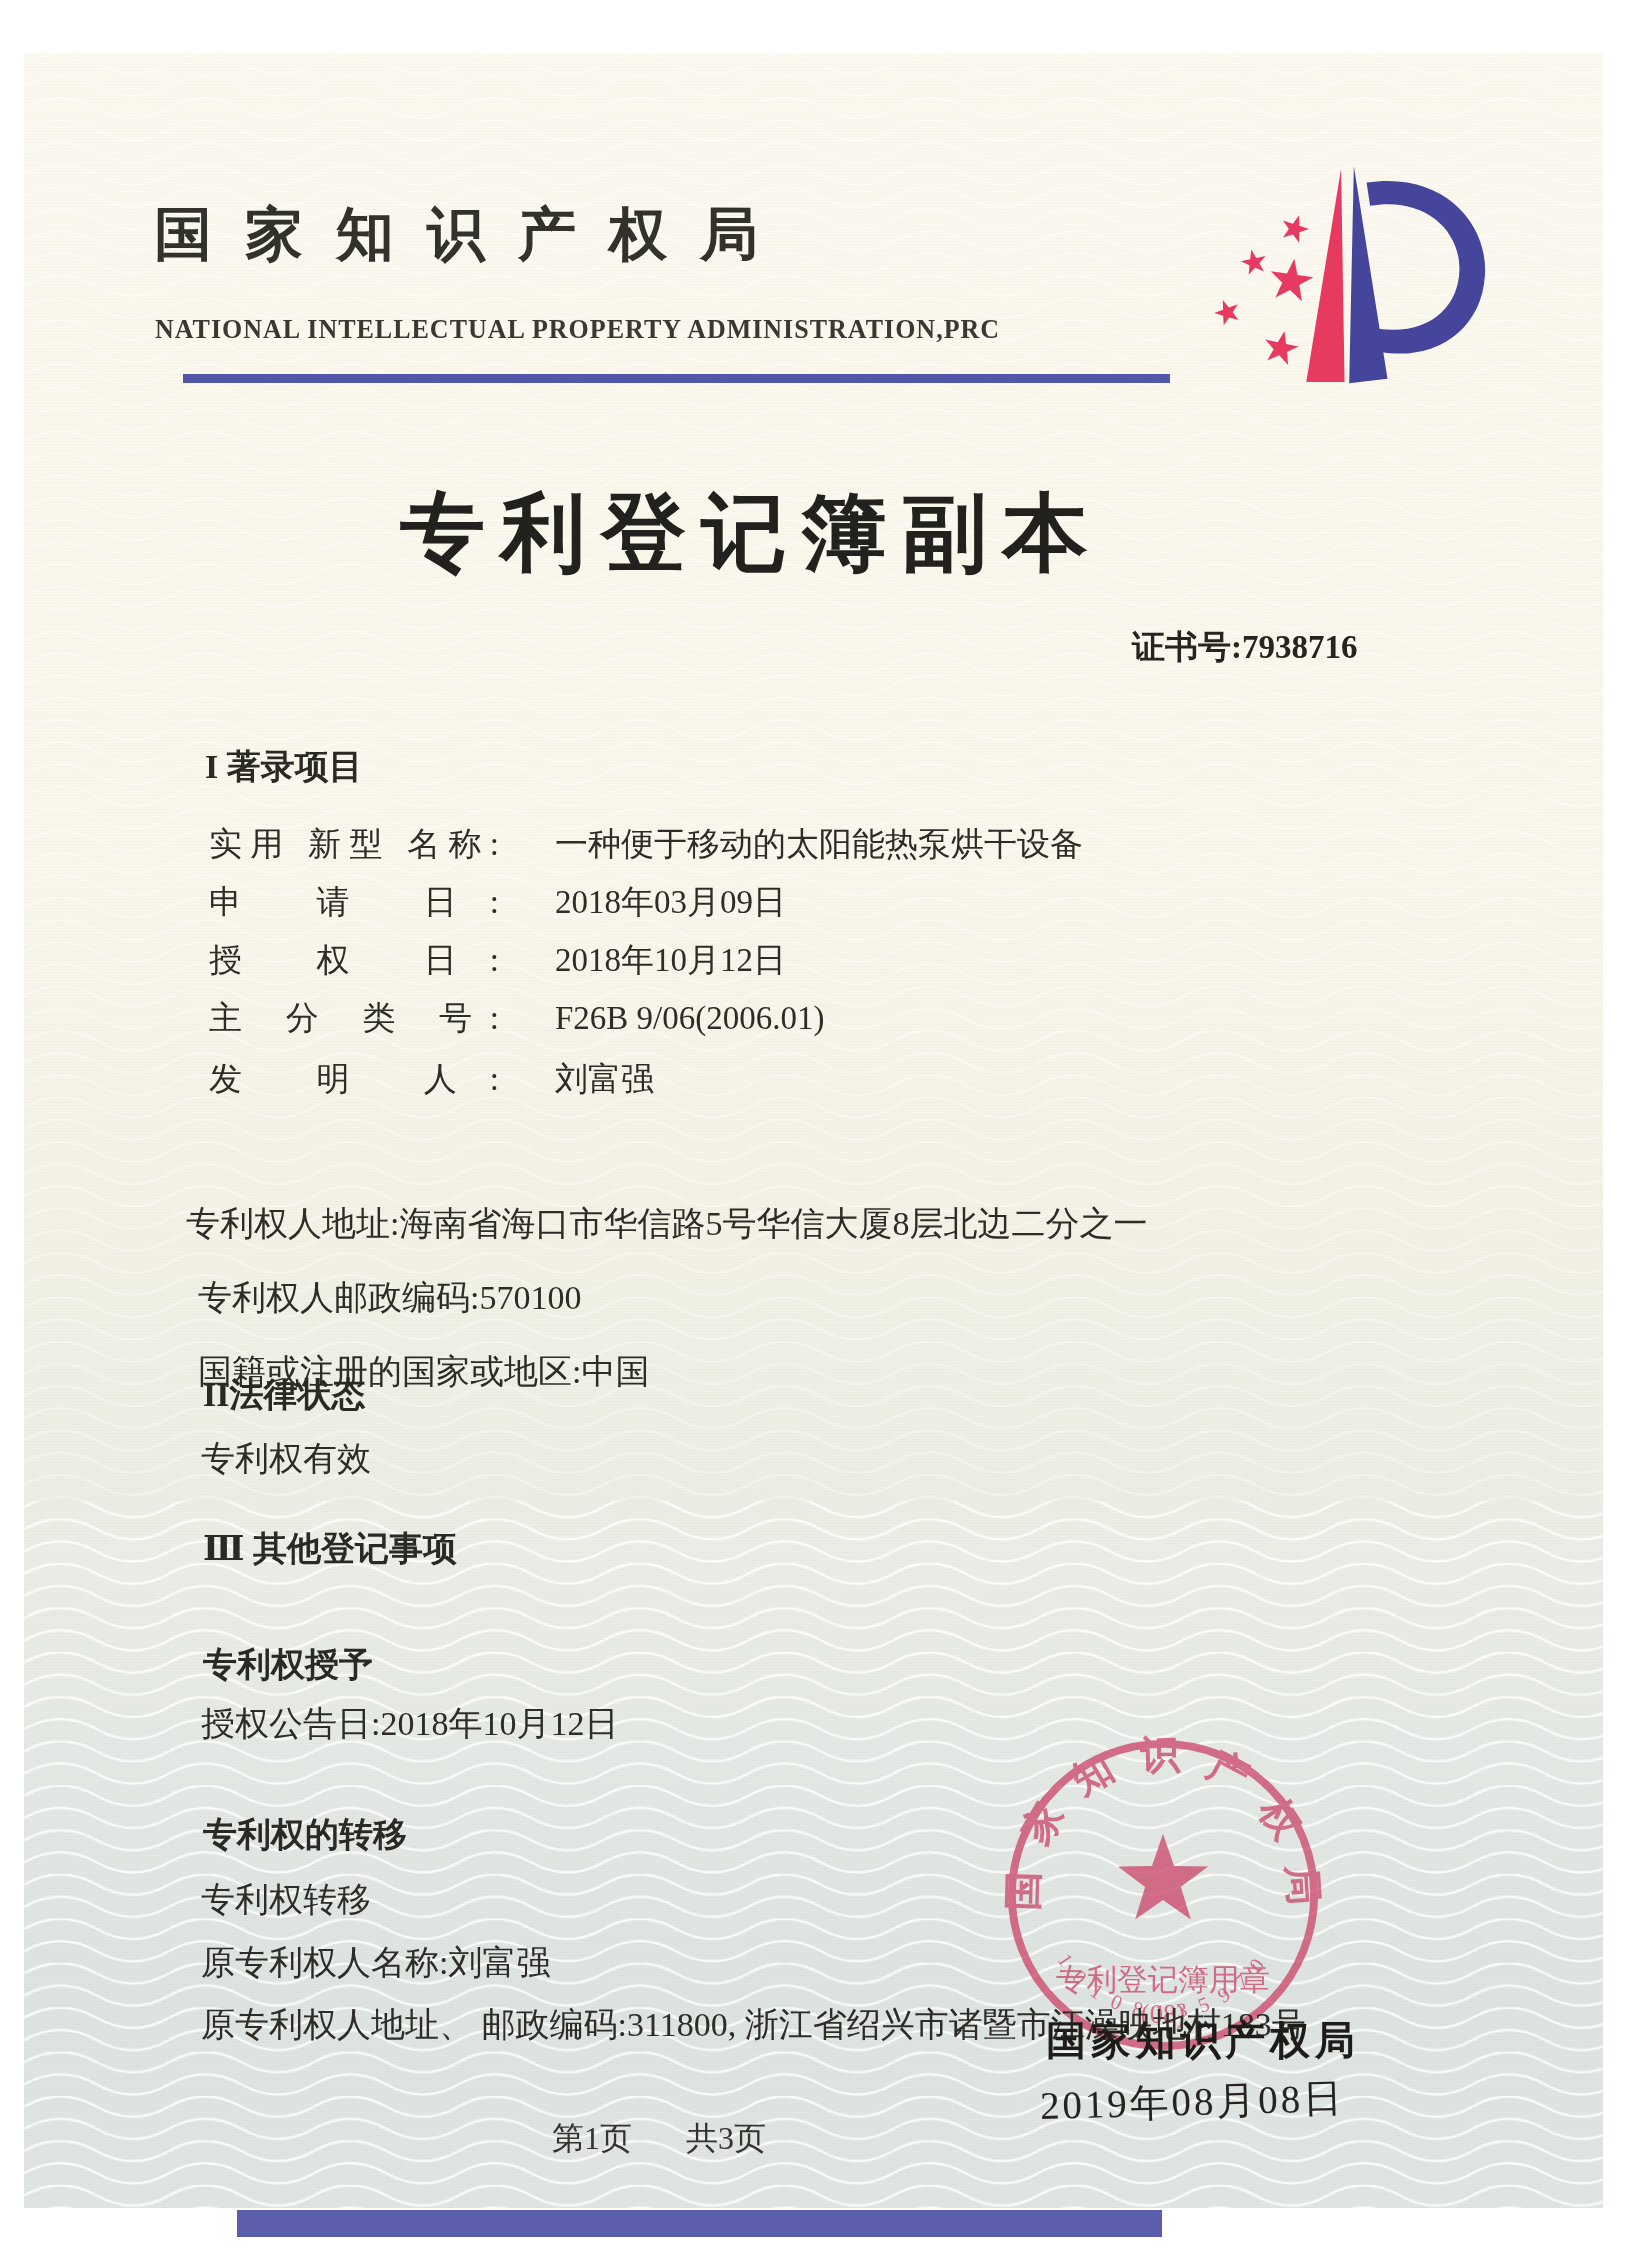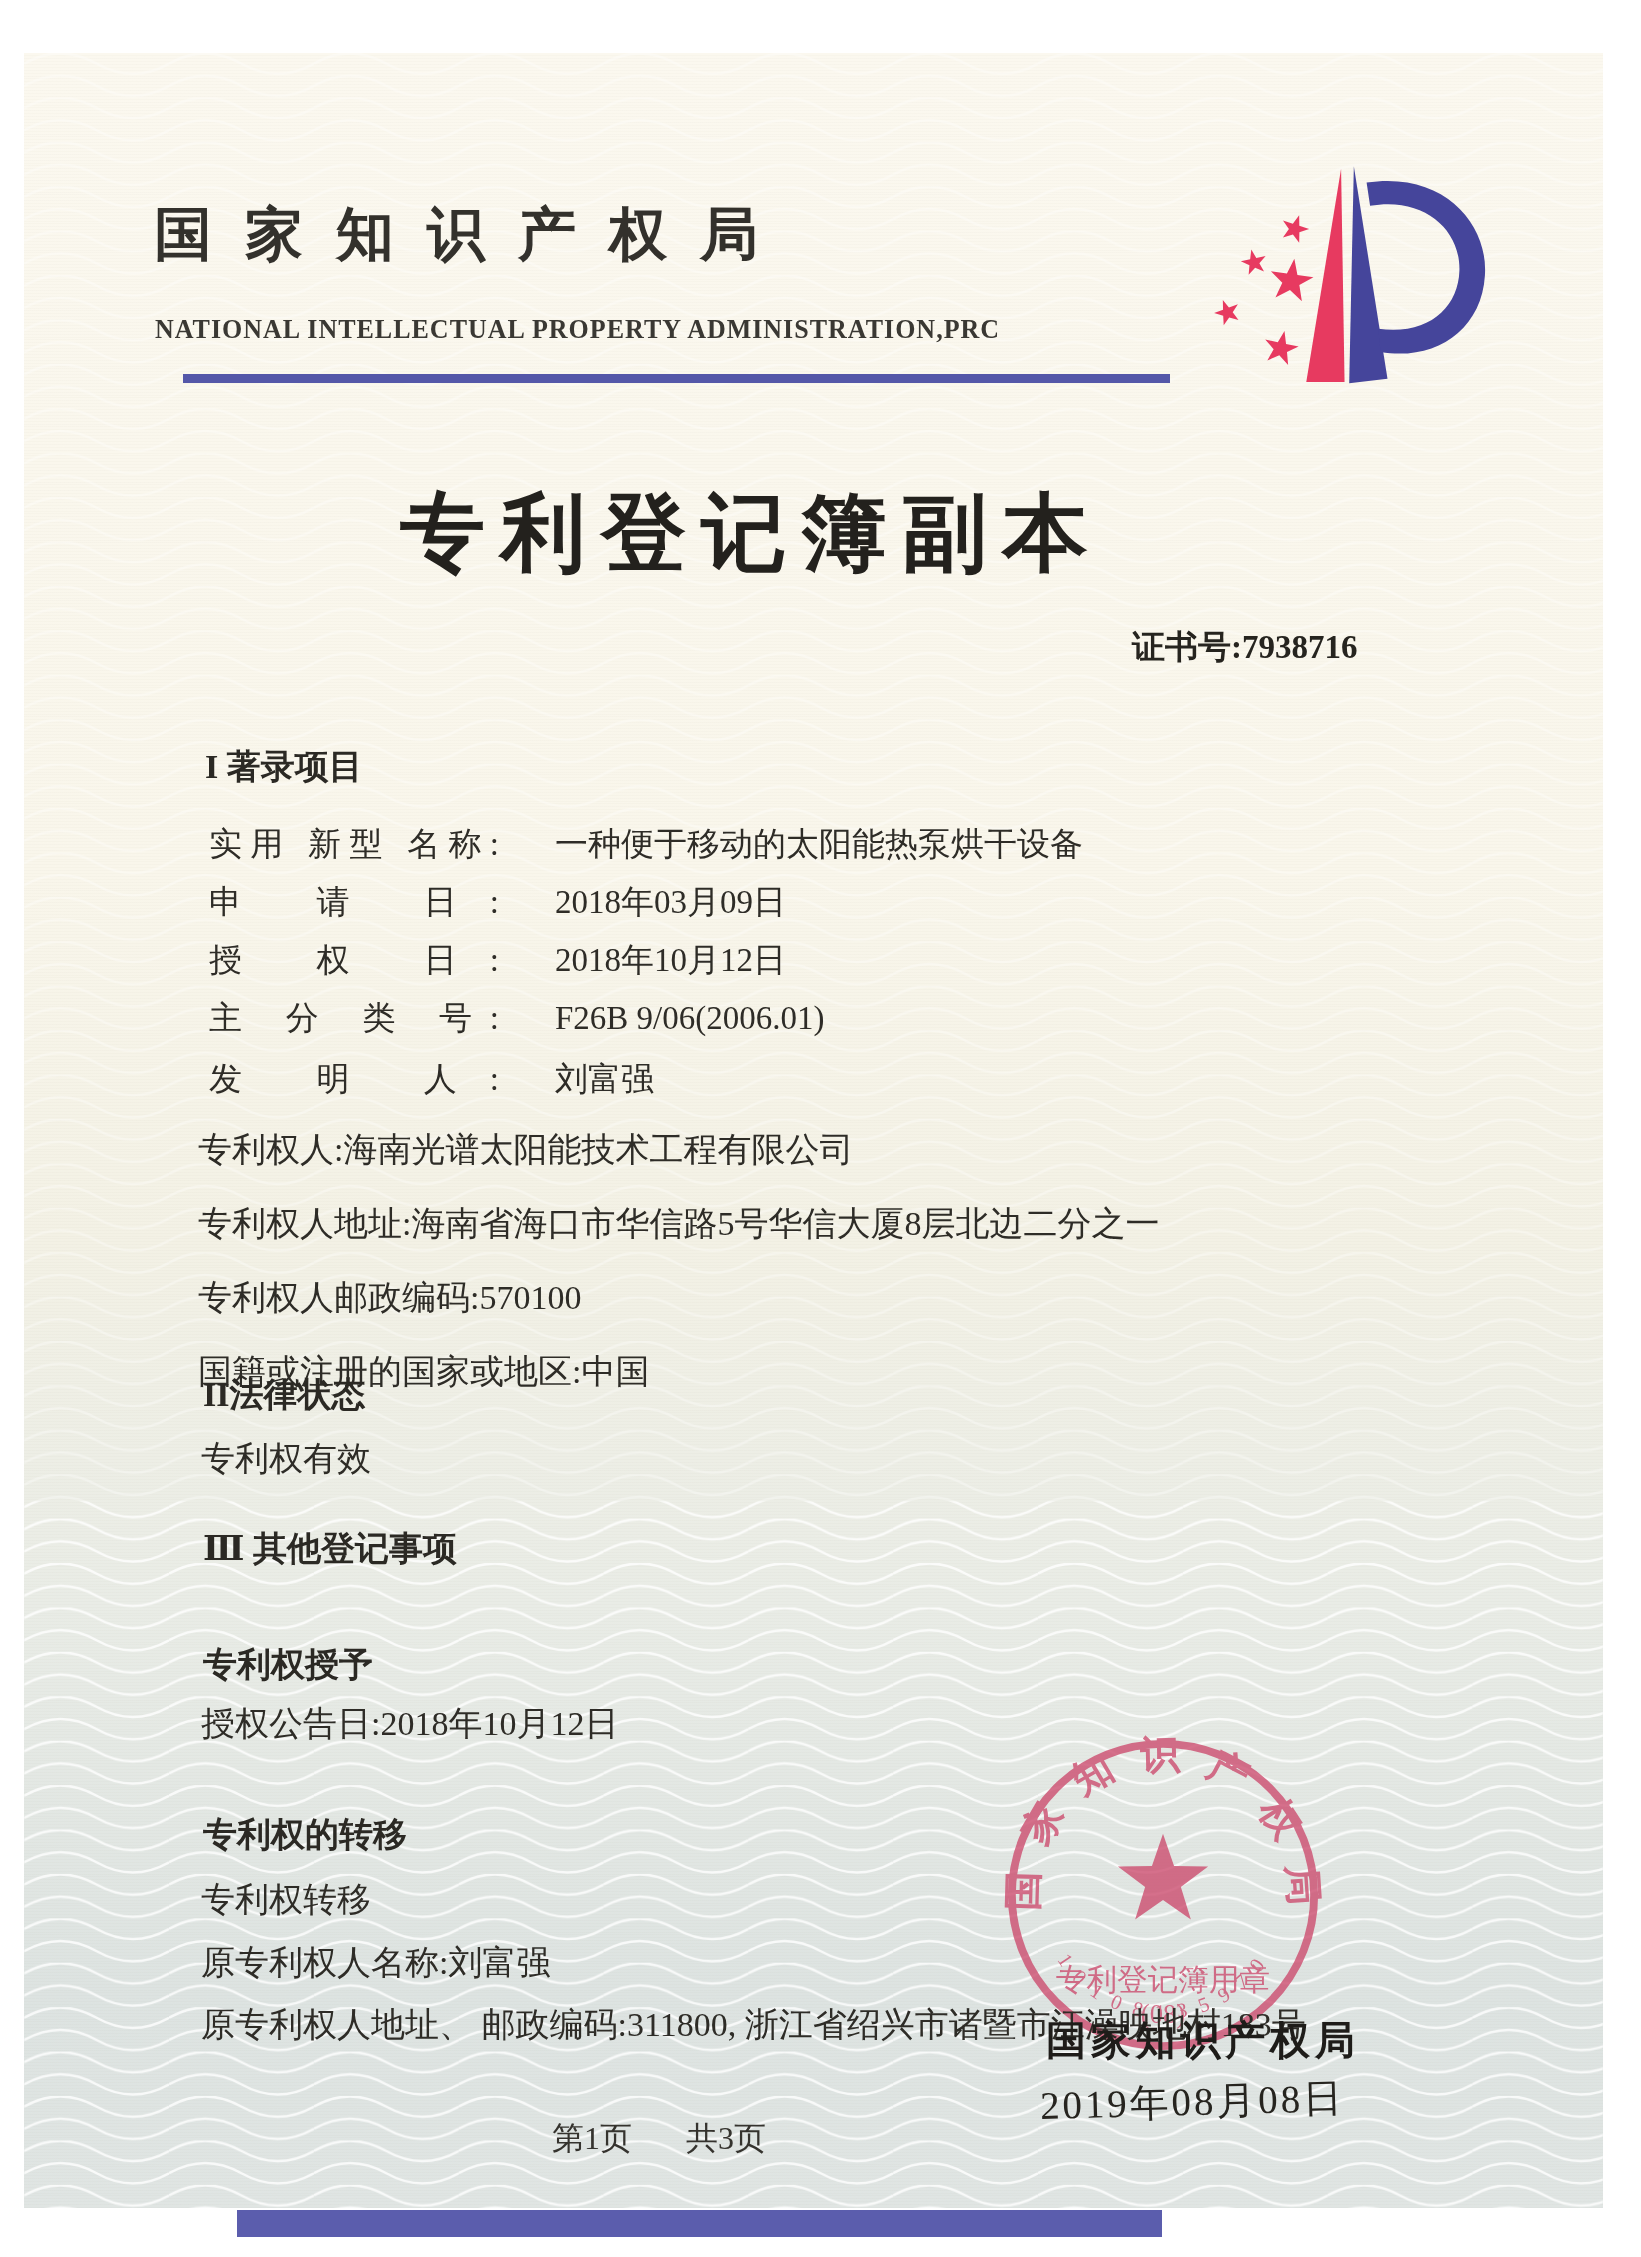--- a/index.html
+++ b/index.html
@@ -96,22 +96,21 @@
   <div class="t frow" style="left:185px;top:885px">
     <span class="flabel">授 权 日:</span><span class="fvalue">2018年10月12日</span>
   </div>
   <div class="t frow" style="left:185px;top:943px">
     <span class="flabel">主 分 类 号:</span><span class="fvalue">F26B 9/06(2006.01)</span>
   </div>
   <div class="t frow" style="left:185px;top:1004px">
     <span class="flabel">发 明 人:</span><span class="fvalue">刘富强</span>
   </div>
 
-  <div class="t line" style="left:174px;top:1074px">专利权人:海南光谱太阳能技术工程有限公司</div>
-  <div class="t line" style="left:174px;top:1148px">专利权人地址:海南省海口市华信路5号华信大厦8层北边二分之一</div>
+  <div class="t line" style="left:162px;top:1148px">专利权人地址:海南省海口市华信路5号华信大厦8层北边二分之一</div>
   <div class="t line" style="left:174px;top:1222px">专利权人邮政编码:570100</div>
   <div class="t line" style="left:174px;top:1296px">国籍或注册的国家或地区:中国</div>
 
   <div class="t sechead" style="left:179px;top:1319px">II法律状态</div>
   <div class="t line" style="left:177px;top:1383px">专利权有效</div>
 
   <div class="t sechead" style="left:179px;top:1473px">Ⅲ 其他登记事项</div>
   <div class="t sechead" style="left:179px;top:1589px">专利权授予</div>
   <div class="t line" style="left:177px;top:1648px">授权公告日:2018年10月12日</div>
 

